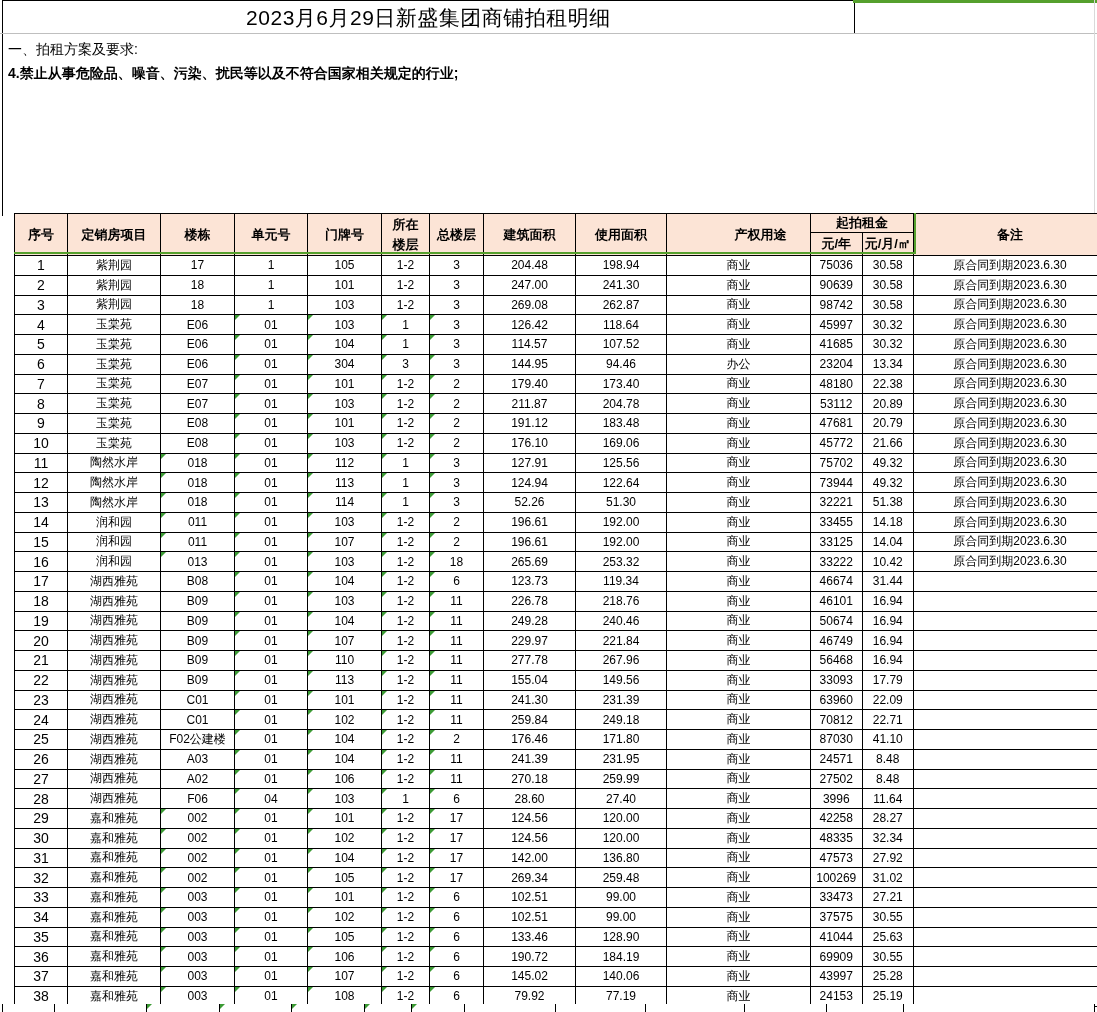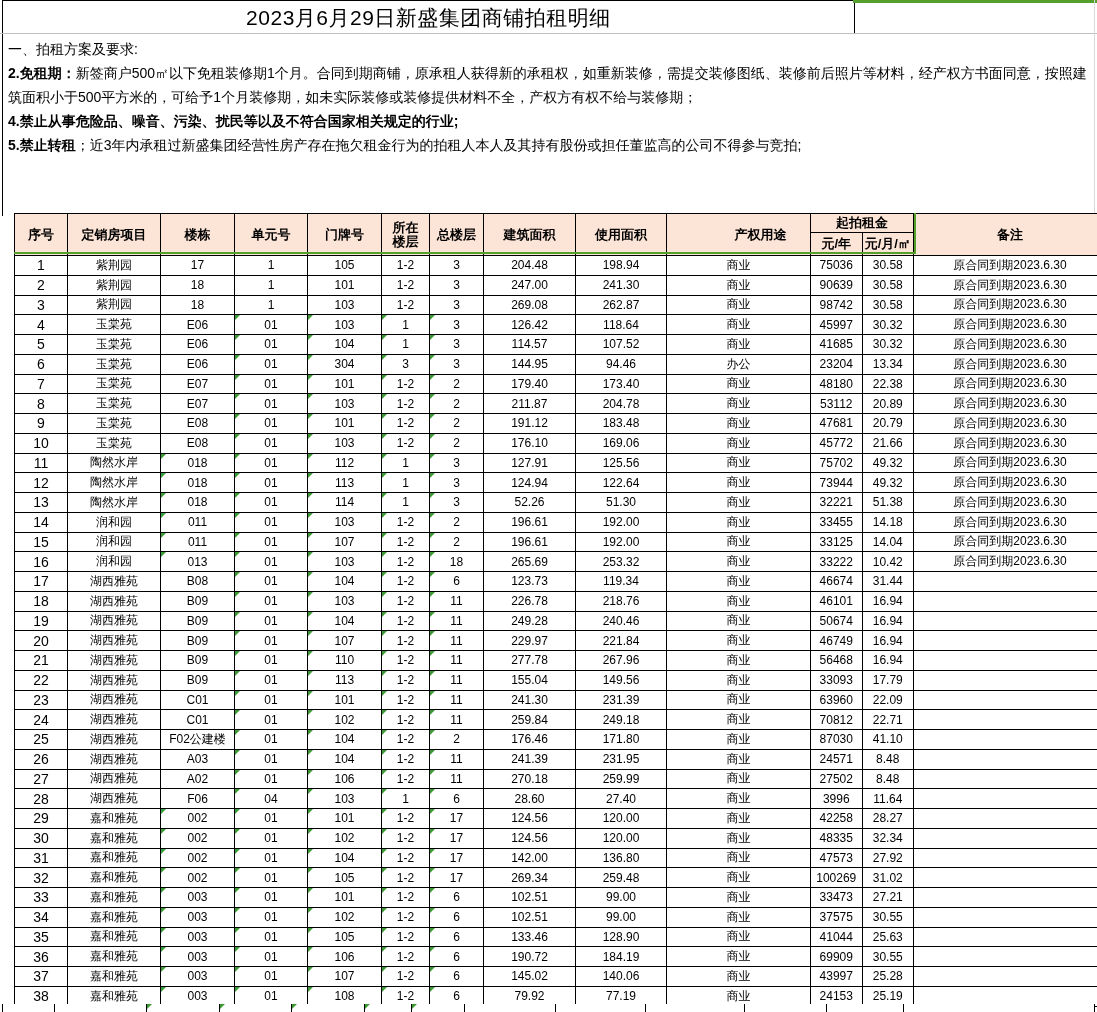--- a/index.html
+++ b/index.html
@@ -25,21 +25,21 @@
   .table-wrap{position:absolute;left:14px;top:213px;width:1078px;}
   table{border-collapse:collapse;table-layout:fixed;width:1093px;}
   th,td{border:1px solid #000;text-align:center;vertical-align:middle;
         padding:0;position:relative;overflow:hidden;white-space:nowrap;}
   thead th{background:#fce4d6;font-weight:bold;font-size:13px;}
   thead tr.h1{height:16px;}
   thead tr.h2{height:23px;}
   tbody tr{height:19.76px;}
   tbody td{font-size:12px;}
   tbody td.c0{font-size:14px;}
-  .narrow-head{display:inline-block;width:2em;line-height:14px;white-space:normal;}
+  .narrow-head{display:inline-block;width:2em;line-height:20px;white-space:normal;}
   .tri{position:absolute;left:0;top:0;width:0;height:0;
        border-top:5px solid #3c9b35;border-right:5px solid transparent;}
 
   
   .green-under-header{position:absolute;left:0;top:39px;width:901px;height:2px;}
   .green-header-vert{position:absolute;left:900px;top:0;width:2px;height:41px;}
 
   
   .partial-row{position:absolute;left:2px;top:1004px;width:1093px;height:8px;background:#fff;overflow:hidden;}
   .partial-row .vline{position:absolute;top:0;width:1px;height:8px;background:#000;}
@@ -50,23 +50,21 @@
 <div id="sheet">
 
   <div class="title-cell">2023月6月29日新盛集团商铺拍租明细</div>
   <div class="title-underline"></div>
   <div class="green-top-bar" style="background: rgb(85, 160, 45);"></div>
   <div class="right-gray-line"></div>
 
   <div class="reqs">
     <div class="req-line">一、拍租方案及要求:</div>
 
-      <div class="req-line"><b>2.免租期：</b>新签商户500㎡以下免租装修期1个月。合同到期商铺，原承租人获得新的承租权，如重新装修，需提交装修图纸、装修前后照片等材料，经产权方书面同意，按照建筑面积小于500平方米的，可给予1个月装修期，如未实际装修或装修提供材料不全，产权方有权不给与装修期；</div>
       <div class="req-line"><b>4.禁止从事危险品、噪音、污染、扰民等以及不符合国家相关规定的行业;</b></div>
-      <div class="req-line"><b>5.禁止转租</b>；近3年内承租过新盛集团经营性房产存在拖欠租金行为的拍租人本人及其持有股份或担任董监高的公司不得参与竞拍;</div>
     </div>
 
   <div class="table-wrap">
     <table>
       <thead>
           <tr class="h1">
             <th rowspan="2" style="width: 52px;">序号</th>
             <th rowspan="2" style="width: 92px;">定销房项目</th>
             <th rowspan="2" style="width: 73px;">楼栋</th>
             <th rowspan="2" style="width: 72px;">单元号</th>

